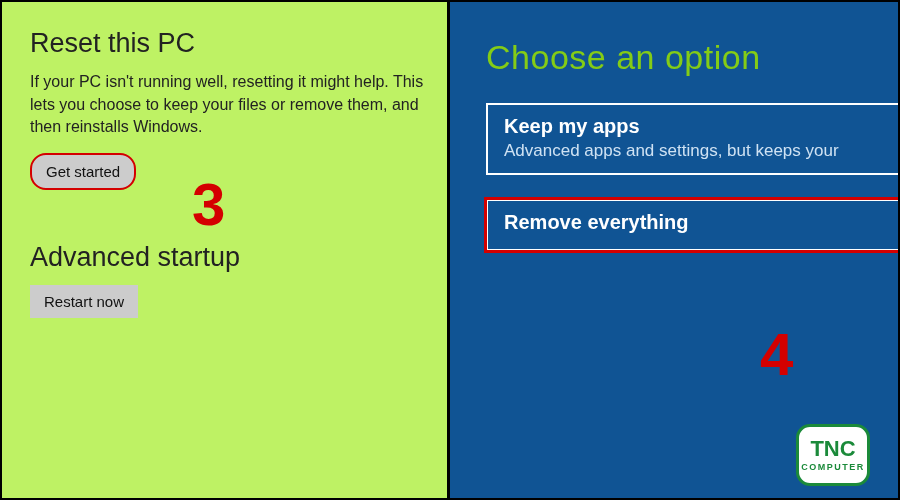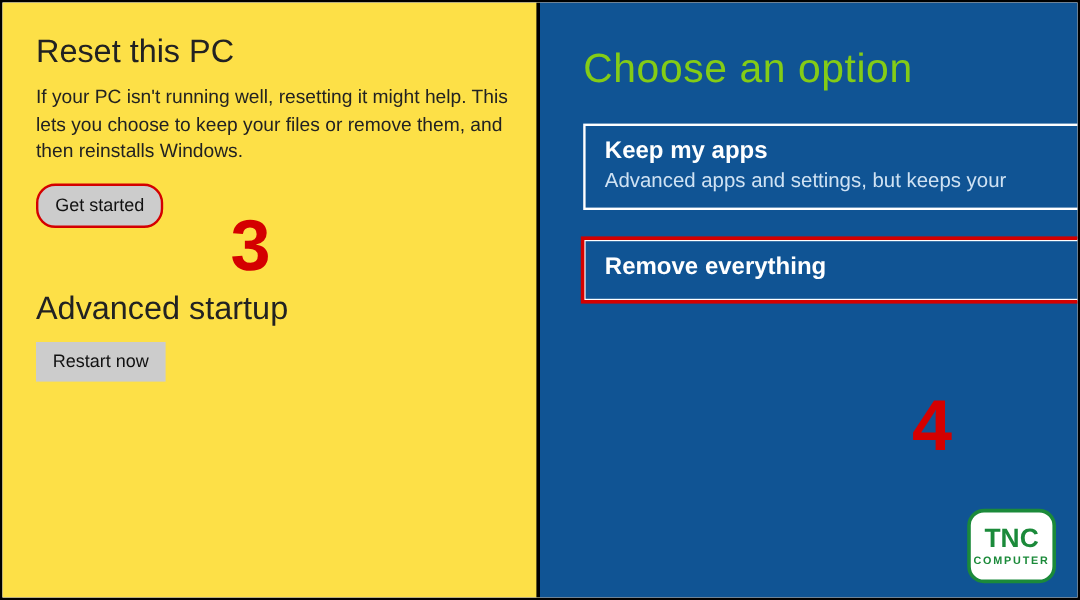--- a/index.html
+++ b/index.html
@@ -8,21 +8,21 @@
       height: 500px;
       font-family: "Segoe UI", Tahoma, sans-serif;
       display: flex;
       border: 2px solid #000;
       overflow: hidden;
       position: relative;
     }
     .left-panel {
       width: 450px;
       height: 100%;
-      background: #fde047;
+      background: #bef264;
       padding: 26px 18px 32px 28px;
       border-right: 3px solid #000;
       position: relative;
     }
     .right-panel {
       width: 450px;
       height: 100%;
       background: #105494;
       padding: 36px 0 0 36px;
       position: relative;
@@ -103,21 +103,21 @@
       top: 318px;
       font-size: 60px;
       font-weight: 700;
       color: #d40000;
     }
 
     
     .tnc-logo {
       position: absolute;
       bottom: 12px;
-      right: 18px;
+      right: 28px;
       width: 74px;
       height: 62px;
       background: #fff;
       border-radius: 14px;
       border: 3px solid #1b8a3a;
       display: flex;
       flex-direction: column;
       align-items: center;
       justify-content: center;
     }

